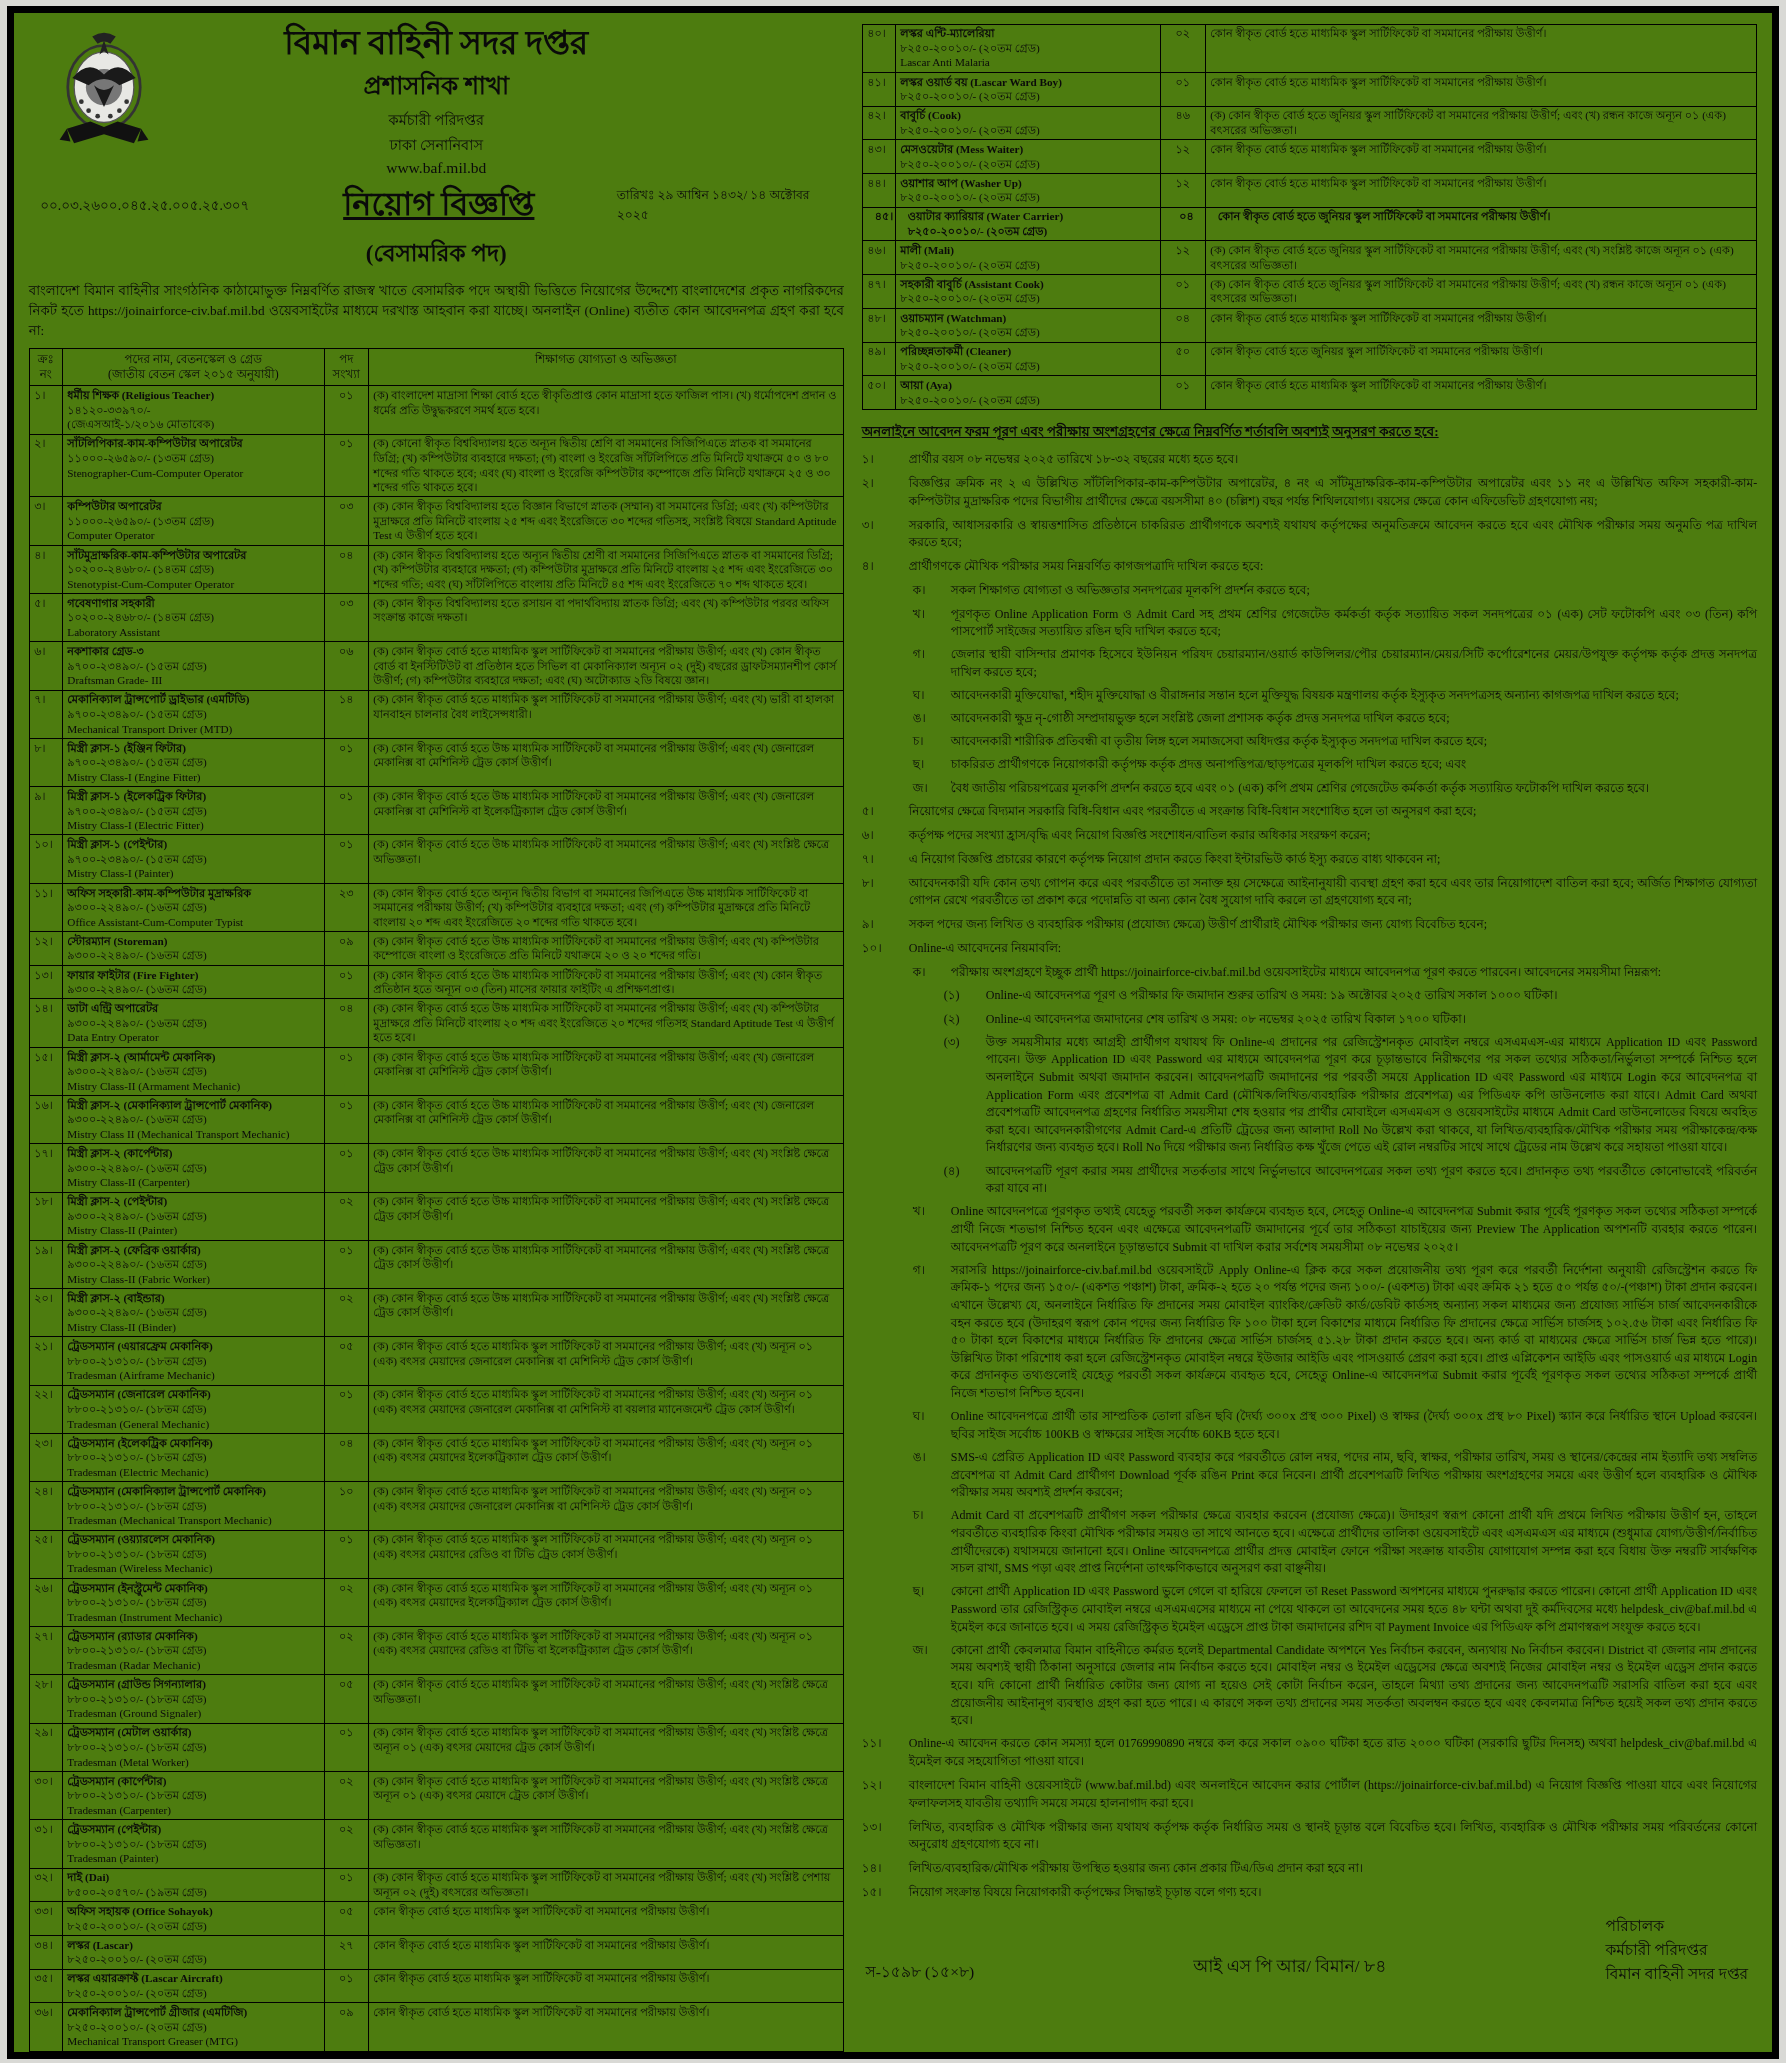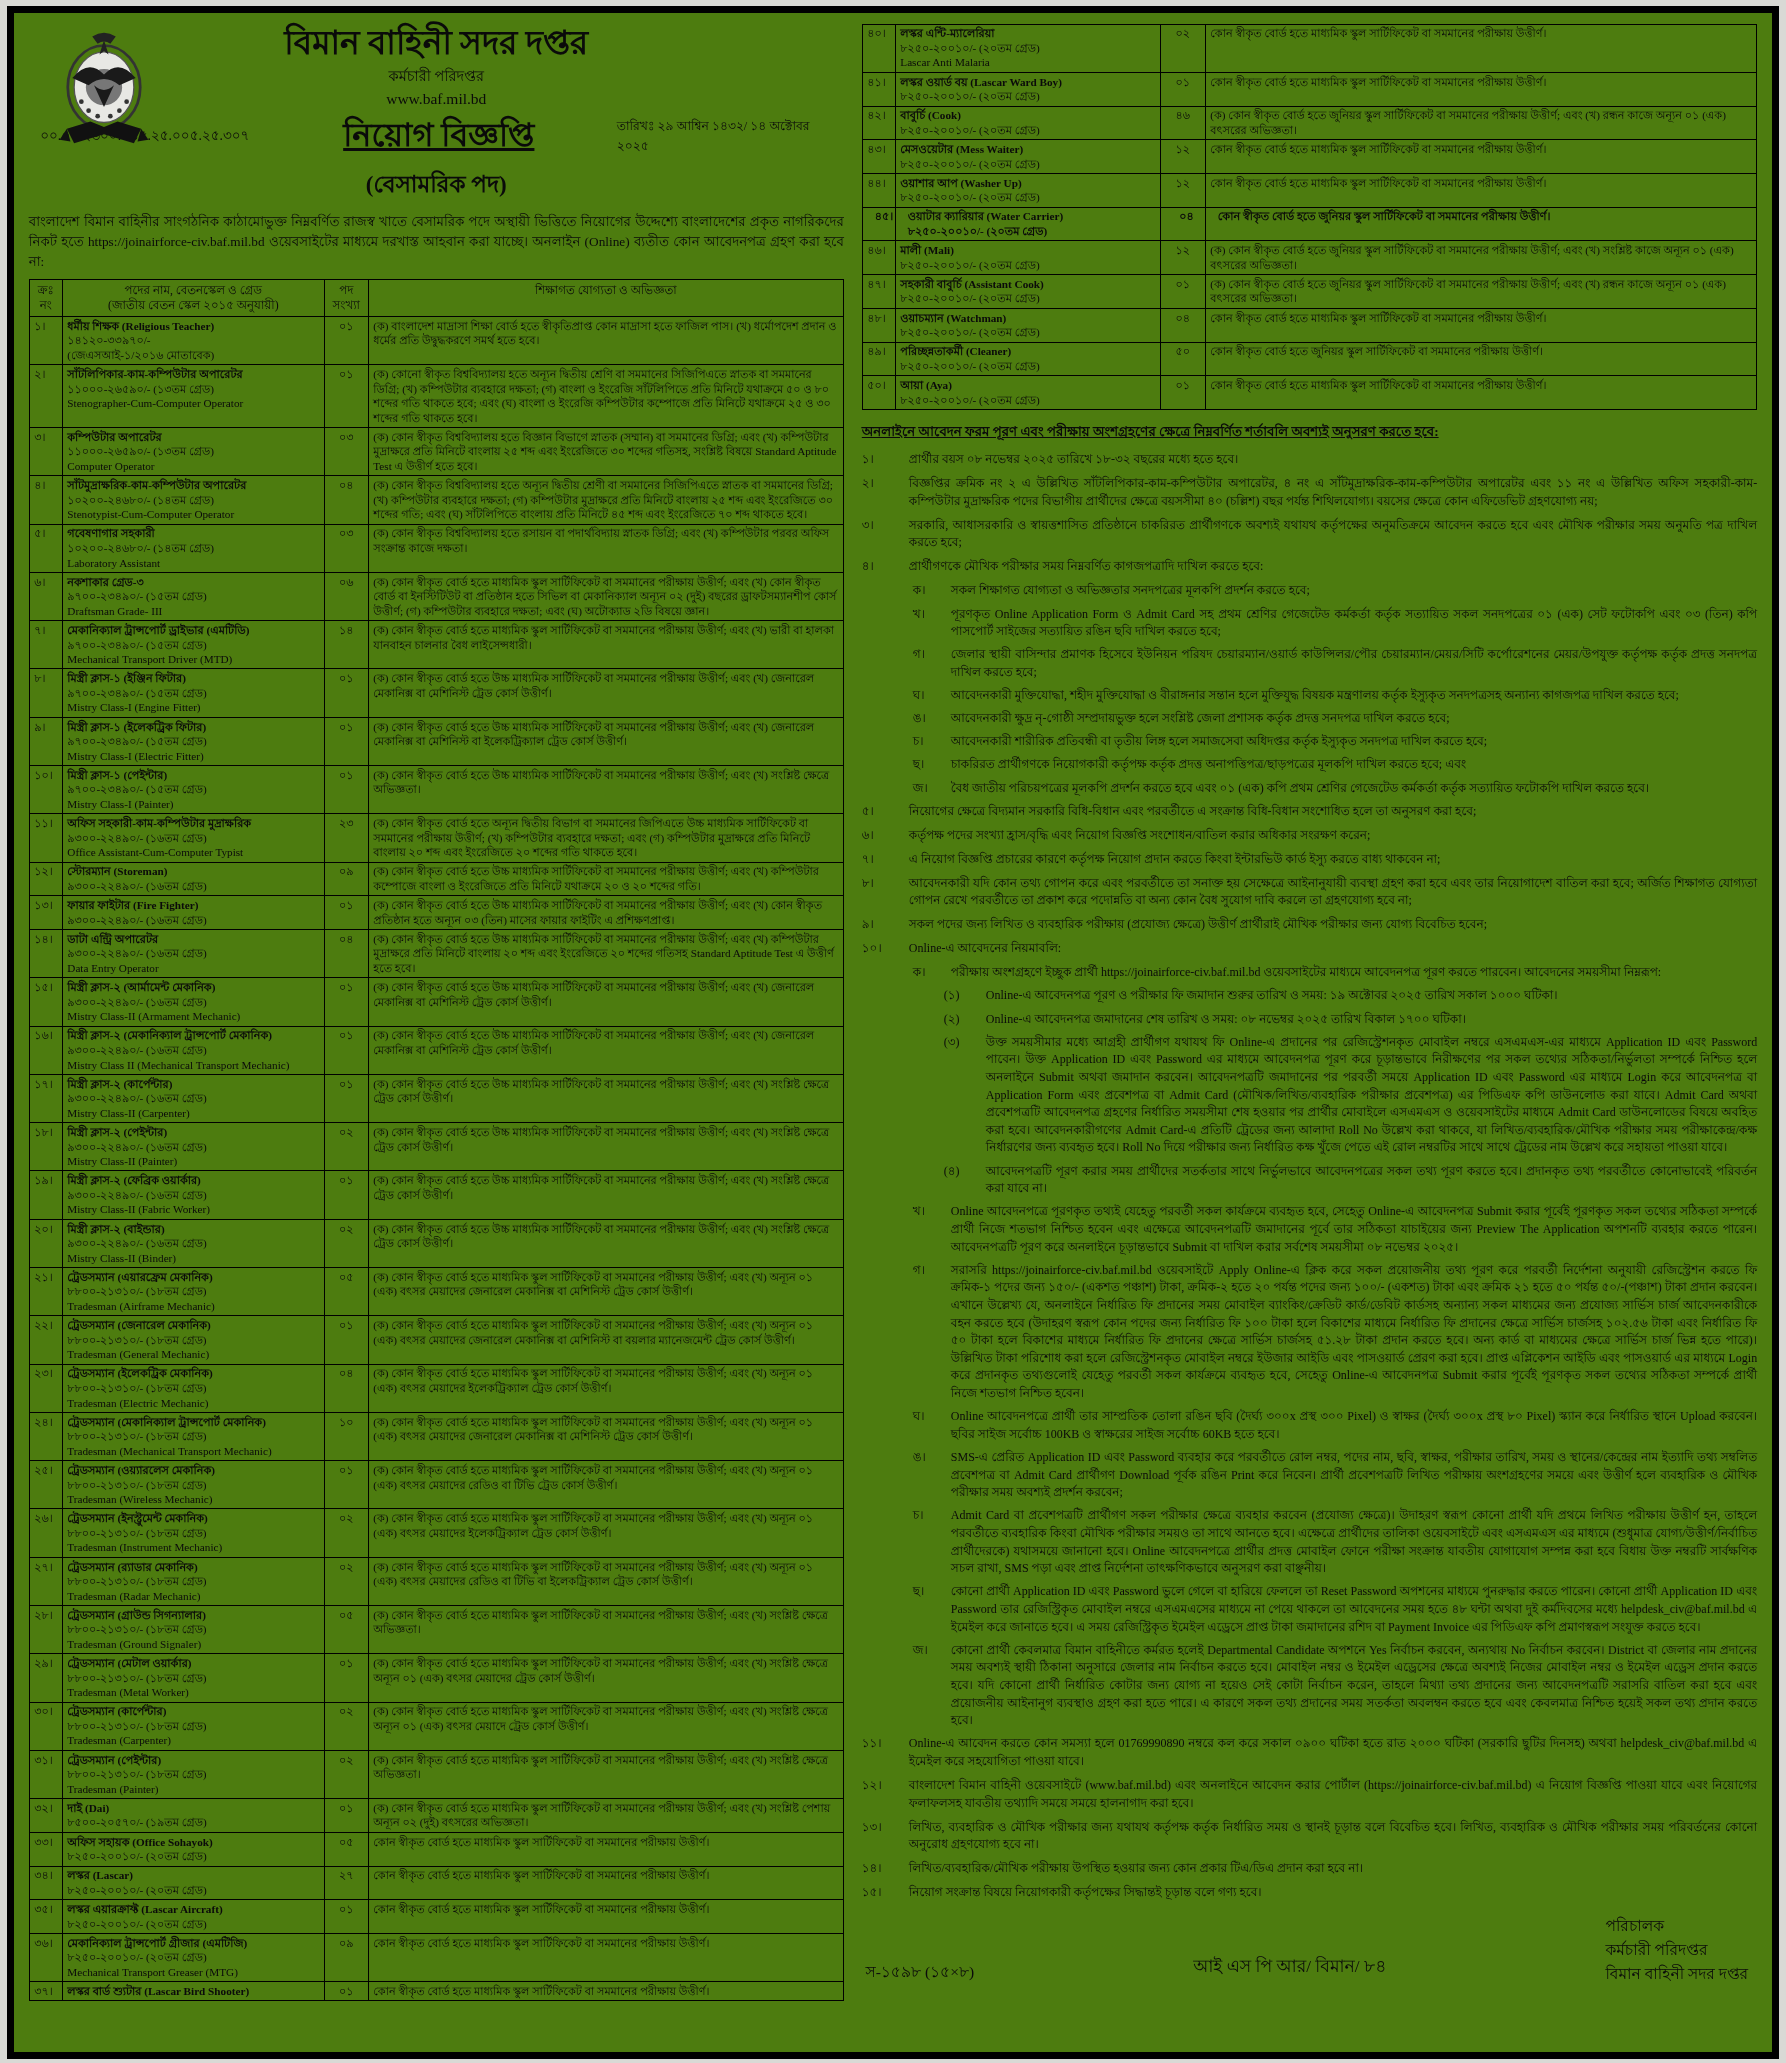--- a/index.html
+++ b/index.html
@@ -69,21 +69,23 @@
             <circle cx="48" cy="94" r="2.6"></circle>
           <circle cx="62" cy="94" r="2.6"></circle>
             <circle cx="72" cy="88" r="2.6"></circle>
             <circle cx="80" cy="78" r="2.6"></circle>
         </g>
         <path d="M14 108 L40 100 L55 106 L70 100 L96 108 L88 124 L55 114 L22 124 Z" fill="#111"></path>
         <path d="M14 108 L6 120 L18 122 Z" fill="#111"></path>
         <path d="M96 108 L104 120 L92 122 Z" fill="#111"></path>
       </svg>
       <div class="org-line1">বিমান বাহিনী সদর দপ্তর</div>
+      <div class="org-line2">প্রশাসনিক শাখা</div>
       <div class="org-line3">কর্মচারী পরিদপ্তর</div>
+      <div class="org-line4">ঢাকা সেনানিবাস</div>
       <div class="org-web">www.baf.mil.bd</div>
     </div>
 
     <div class="title-row">
       <div class="ref-no">০০.০৩.২৬০০.০৪৫.২৫.০০৫.২৫.৩০৭</div>
       <div class="big-title">নিয়োগ বিজ্ঞপ্তি</div>
       <div class="date-box">তারিখঃ ২৯ আশ্বিন ১৪৩২/ ১৪ অক্টোবর ২০২৫</div>
     </div>
     <div class="subtitle">(বেসামরিক পদ)</div>
 

